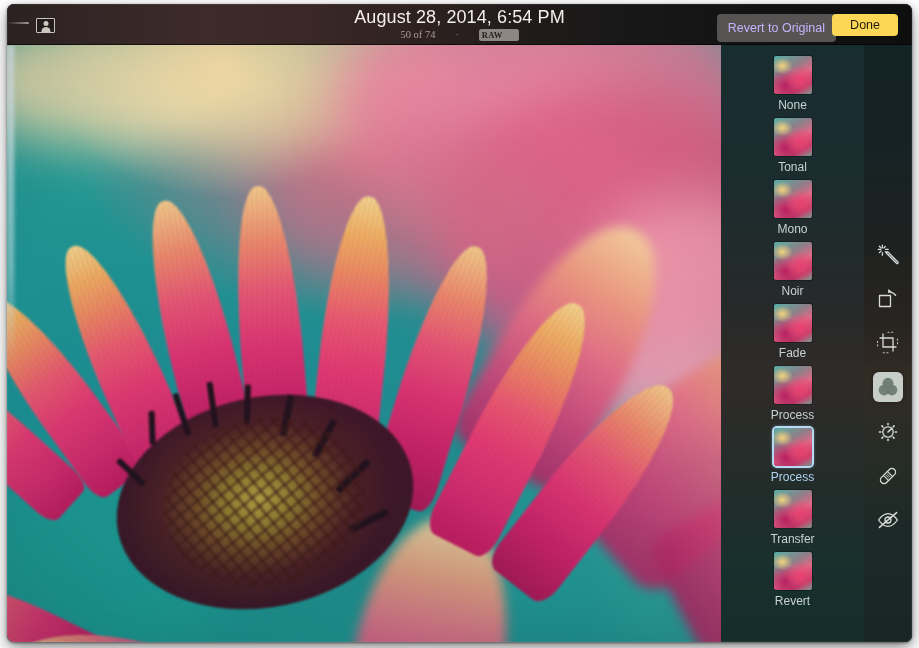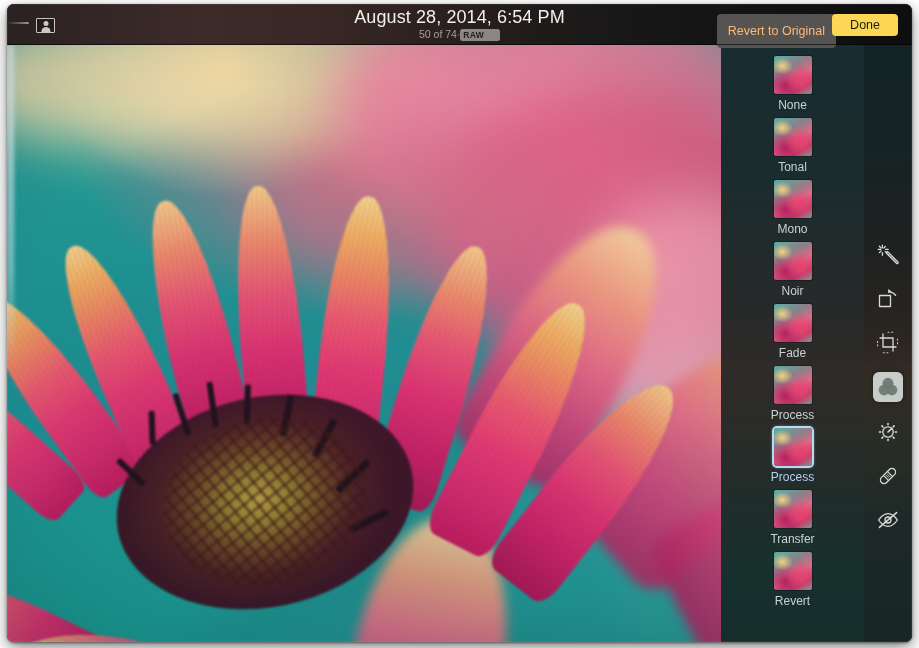--- a/index.html
+++ b/index.html
@@ -91,43 +91,44 @@
     line-height: 17px;
   }
   #title-sub {
     margin-top: 2px;
     font-size: 10.5px;
     color: #a79f9b;
     line-height: 13px;
     display: flex;
     align-items: center;
     justify-content: center;
-    gap: 0;
+    gap: 20px;
+    font-family: Liberation Serif, serif;
   }
   #title-sub .dot-sep { color: #8d8783; font-size: 10px; }
   #raw-badge {
     display: inline-block;
     background: #8d8783;
     color: #231d1d;
     font-size: 8.5px;
     font-weight: bold;
     letter-spacing: 0.3px;
     padding: 1px 16px 0px 3px;
     border-radius: 2.5px;
     line-height: 11px;
   }
 
   #revert-button {
     position: absolute;
     right: 76px; top: 10px;
-    height: 34px;
+    height: 28px;
     padding: 0 11px;
     border-radius: 4px;
     background: #555452;
-    color: #fdba74;
+    color: #c4b5fd;
     font-size: 12.5px;
     line-height: 22px;
     white-space: nowrap;
     border: none;
     font-family: inherit;
   }
   #done-button {
     position: absolute;
     right: 14px; top: 10px;
     height: 22px;

